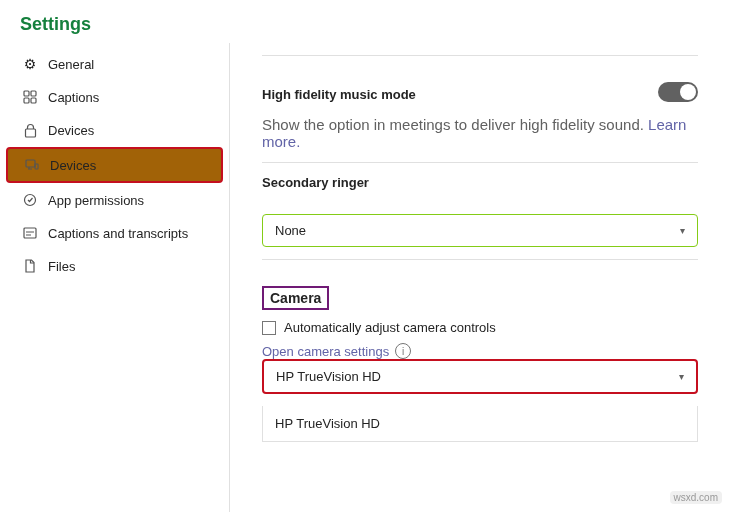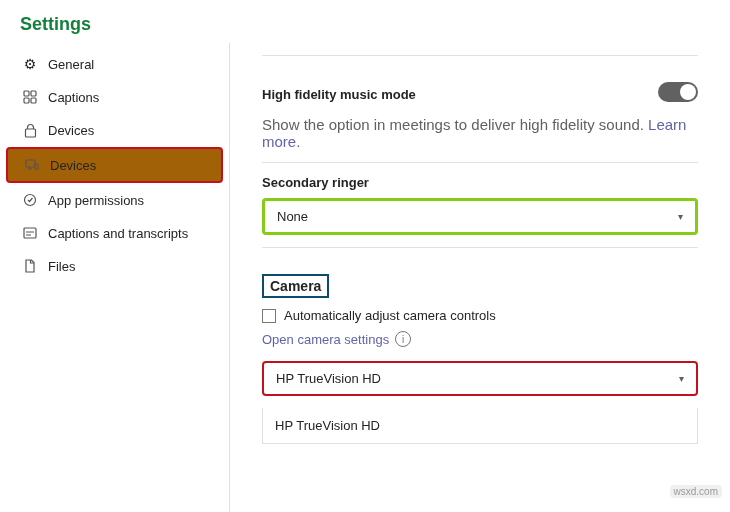--- a/index.html
+++ b/index.html
@@ -105,21 +105,21 @@
       height: 16px;
       background: #fff;
       border-radius: 50%;
       position: absolute;
       top: 2px;
       right: 2px;
       transition: left 0.2s;
     }
     
     .dropdown {
-      border: 3px solid #84cc16;
+      border: 1px solid #84cc16;
       border-radius: 4px;
       padding: 8px 12px;
       display: flex;
       align-items: center;
       justify-content: space-between;
       cursor: pointer;
       background: #fff;
       margin-bottom: 12px;
     }
     .dropdown-text {
@@ -129,41 +129,40 @@
     .dropdown-arrow {
       font-size: 10px;
       color: #616161;
     }
     
     .section-header {
       font-weight: 700;
       font-size: 14px;
       margin: 14px 0 10px 0;
       display: inline-block;
-      border: 2px solid #0c4a6e;
+      border: 2px solid #701a75;
       padding: 2px 6px;
     }
     .checkbox-row {
       display: flex;
       align-items: center;
       gap: 8px;
       margin-bottom: 8px;
     }
     .checkbox {
       width: 14px;
       height: 14px;
       border: 1px solid #767676;
       background: #fff;
       flex-shrink: 0;
     }
     .link-row {
       display: flex;
       align-items: center;
       gap: 6px;
-      margin-bottom: 14px;
     }
     .link-text {
       color: #6264a7;
       font-size: 13px;
       cursor: pointer;
     }
     .info-icon {
       width: 16px;
       height: 16px;
       border-radius: 50%;
@@ -183,21 +182,21 @@
     .dropdown-option {
       border: 1px solid #e0e0e0;
       border-top: none;
       padding: 10px 12px;
       background: #fff;
       cursor: pointer;
       font-size: 13px;
     }
     .watermark {
       position: fixed;
-      bottom: 14px;
+      bottom: 8px;
       right: 8px;
       font-size: 10px;
       color: #999;
       background: #f0f0f0;
       padding: 1px 4px;
       border-radius: 4px;
     }
   </style>
 </head>
 <body>
@@ -292,21 +291,21 @@
       </div>
     </div>
     <div class="setting-desc">
       <span>Show the option in meetings to deliver high fidelity sound.</span>
       <a>Learn more.</a>
     </div>
 
     <hr class="divider">
 
     <div style="margin-bottom:6px;">
-      <div class="setting-label" style="margin-bottom:8px;display:block;">Secondary ringer</div>
+      <div class="setting-label" style="margin-bottom:24px;display:block;">Secondary ringer</div>
       <div class="dropdown">
         <span class="dropdown-text">None</span>
         <span class="dropdown-arrow">▾</span>
       </div>
     </div>
 
     <hr class="divider">
 
     <div>
       <span class="section-header">Camera</span>

